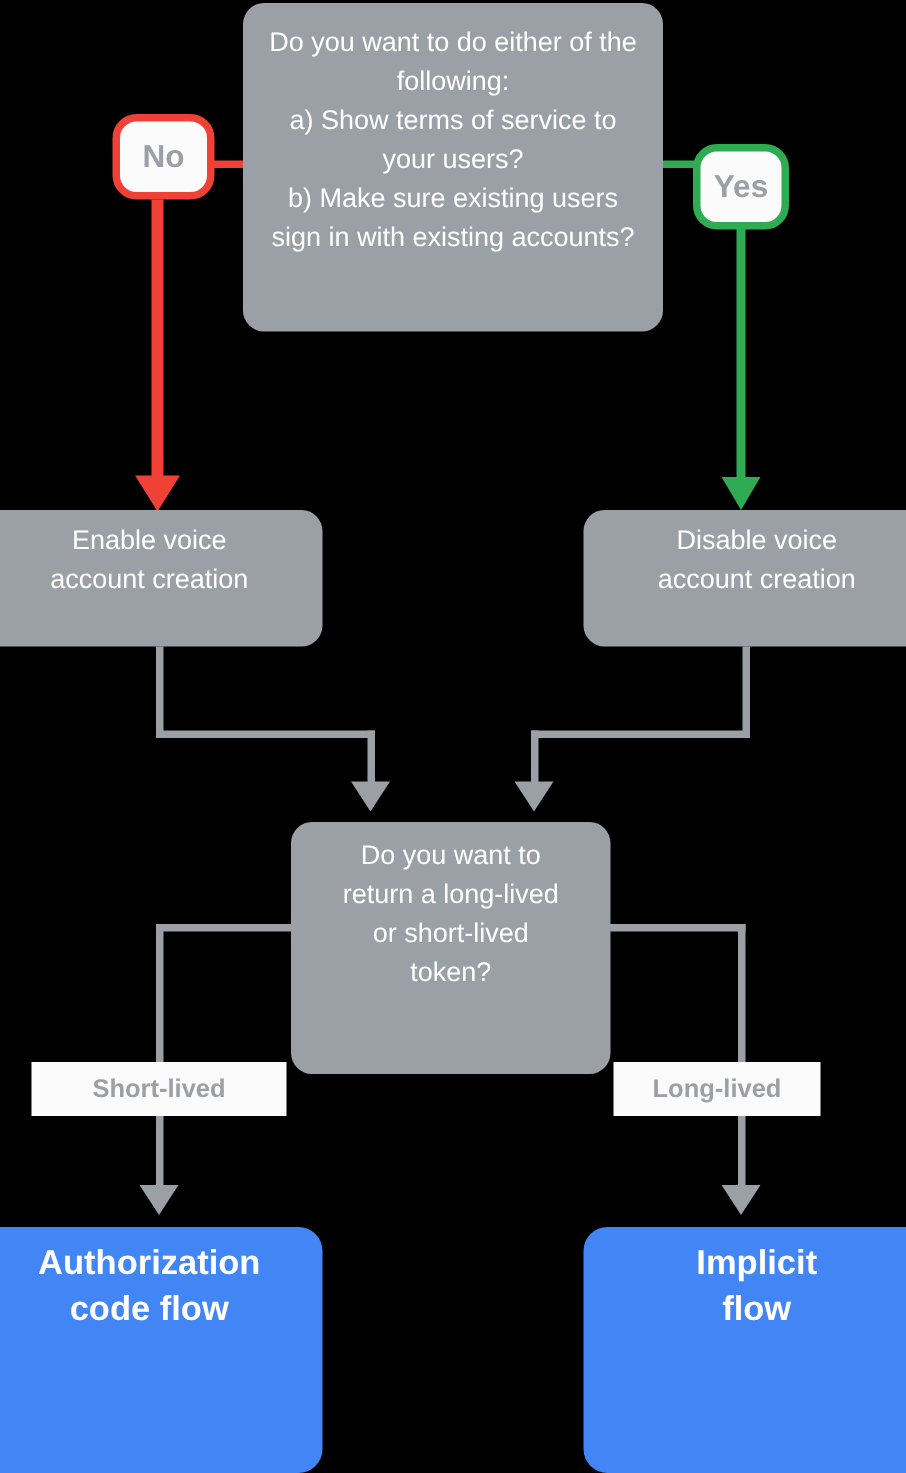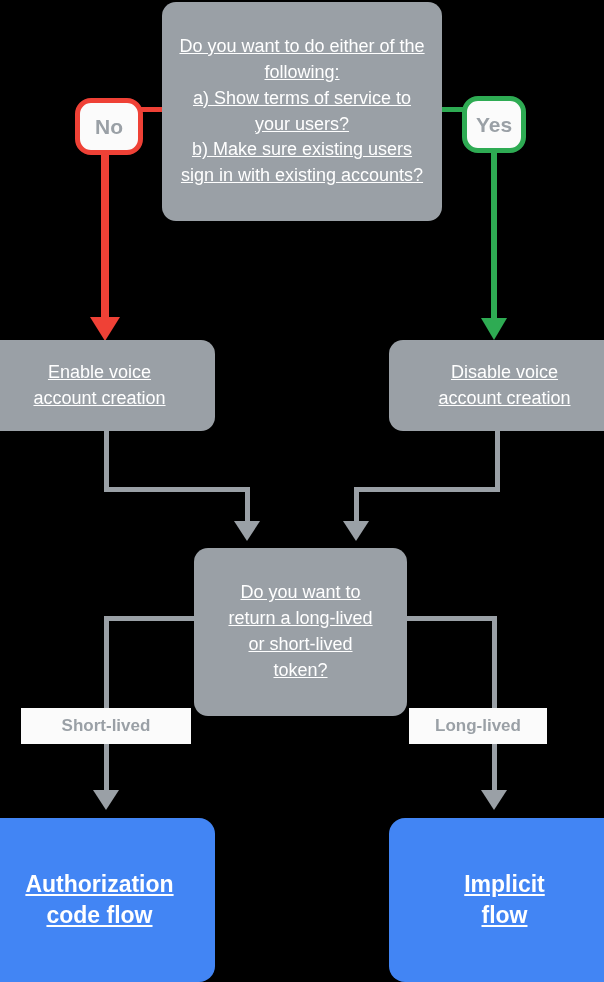--- a/index.html
+++ b/index.html
@@ -14,26 +14,24 @@
     background: #000000;
     overflow: hidden;
     font-family: "Liberation Sans", sans-serif;
   }
 
   
   .node {
     position: absolute;
     box-sizing: border-box;
     display: flex;
-    align-items: center;
     justify-content: center;
     text-align: center;
     border-radius: 14px;
     color: #ffffff;
-    text-decoration: underline;
   }
   .node-gray {
     background: #9aa0a6;
     font-size: 18px;
     line-height: 1.44;
     font-weight: 400;
   }
   .node-blue {
     background: #4285f4;
     font-size: 23px;
@@ -112,21 +110,21 @@
   <div class="line line-green" style="left:491px; top:133px; width:6px; height:199px;"></div>
   <div class="arrow arrow-green" style="left:481px; top:318px;"></div>
   <div class="line line-green" style="left:438px; top:107px; width:28px; height:5px;"></div>
 
   <div class="node node-gray" style="left:162px; top:2px; width:280px; height:219px; padding:14px 16px;">
     <div style="white-space:pre-line;">Do you want to do either of the following:
 a) Show terms of service to your users?
 b) Make sure existing users sign in with existing accounts?</div>
   </div>
 
-  <div class="badge badge-no" style="left:75px; top:98px; width:68px; height:57px;">
+  <div class="badge badge-no" style="left:75px; top:76px; width:68px; height:57px;">
     <span>No</span>
   </div>
 
   <div class="badge badge-yes" style="left:462px; top:96px; width:64px; height:57px;">
     <span>Yes</span>
   </div>
 
   <div class="node node-gray" style="left:-16px; top:340px; width:231px; height:91px; padding:8px 18px; border-radius:14px;">
     <div style="white-space:pre-line;">Enable voice
 account creation</div>

